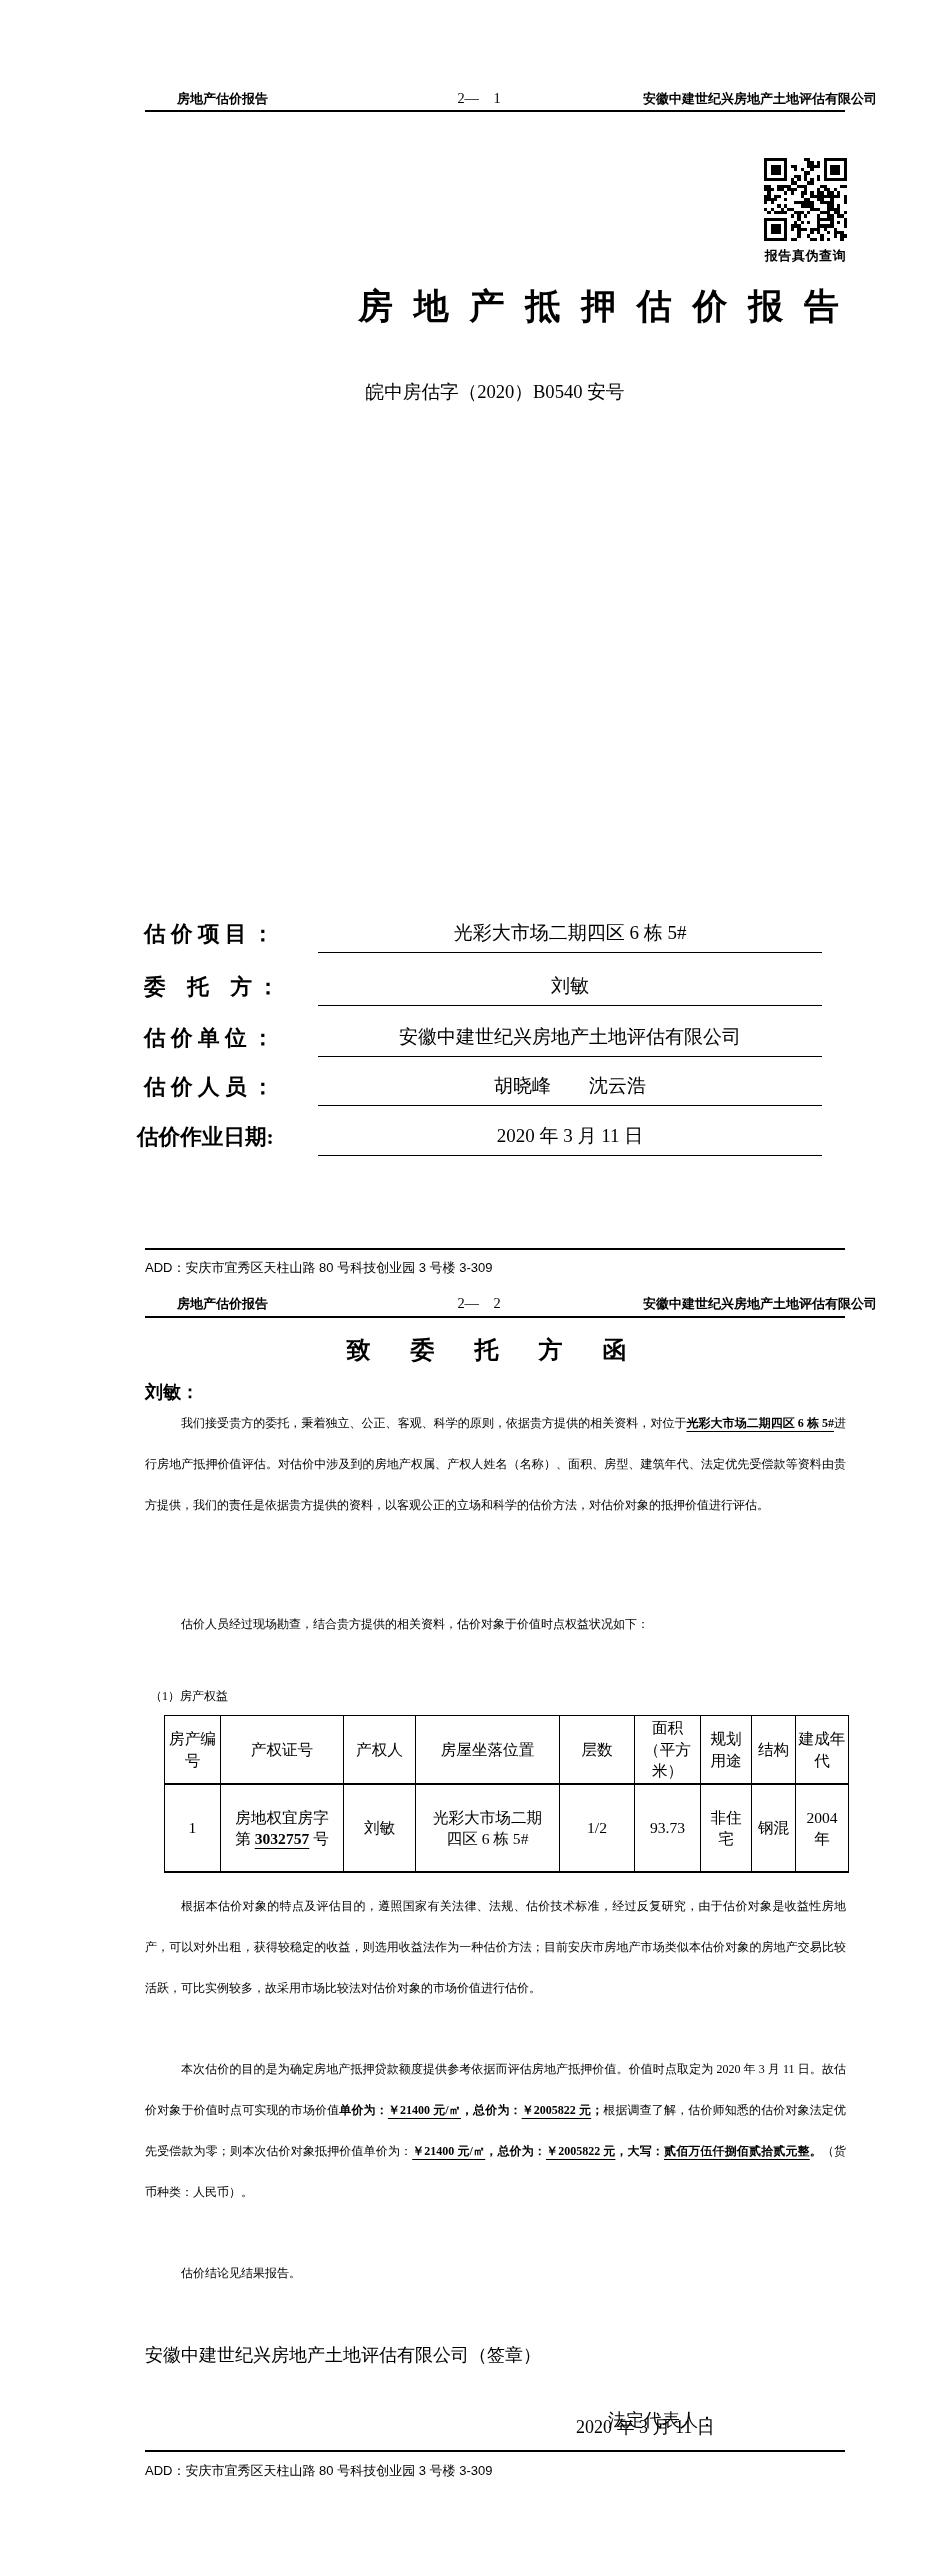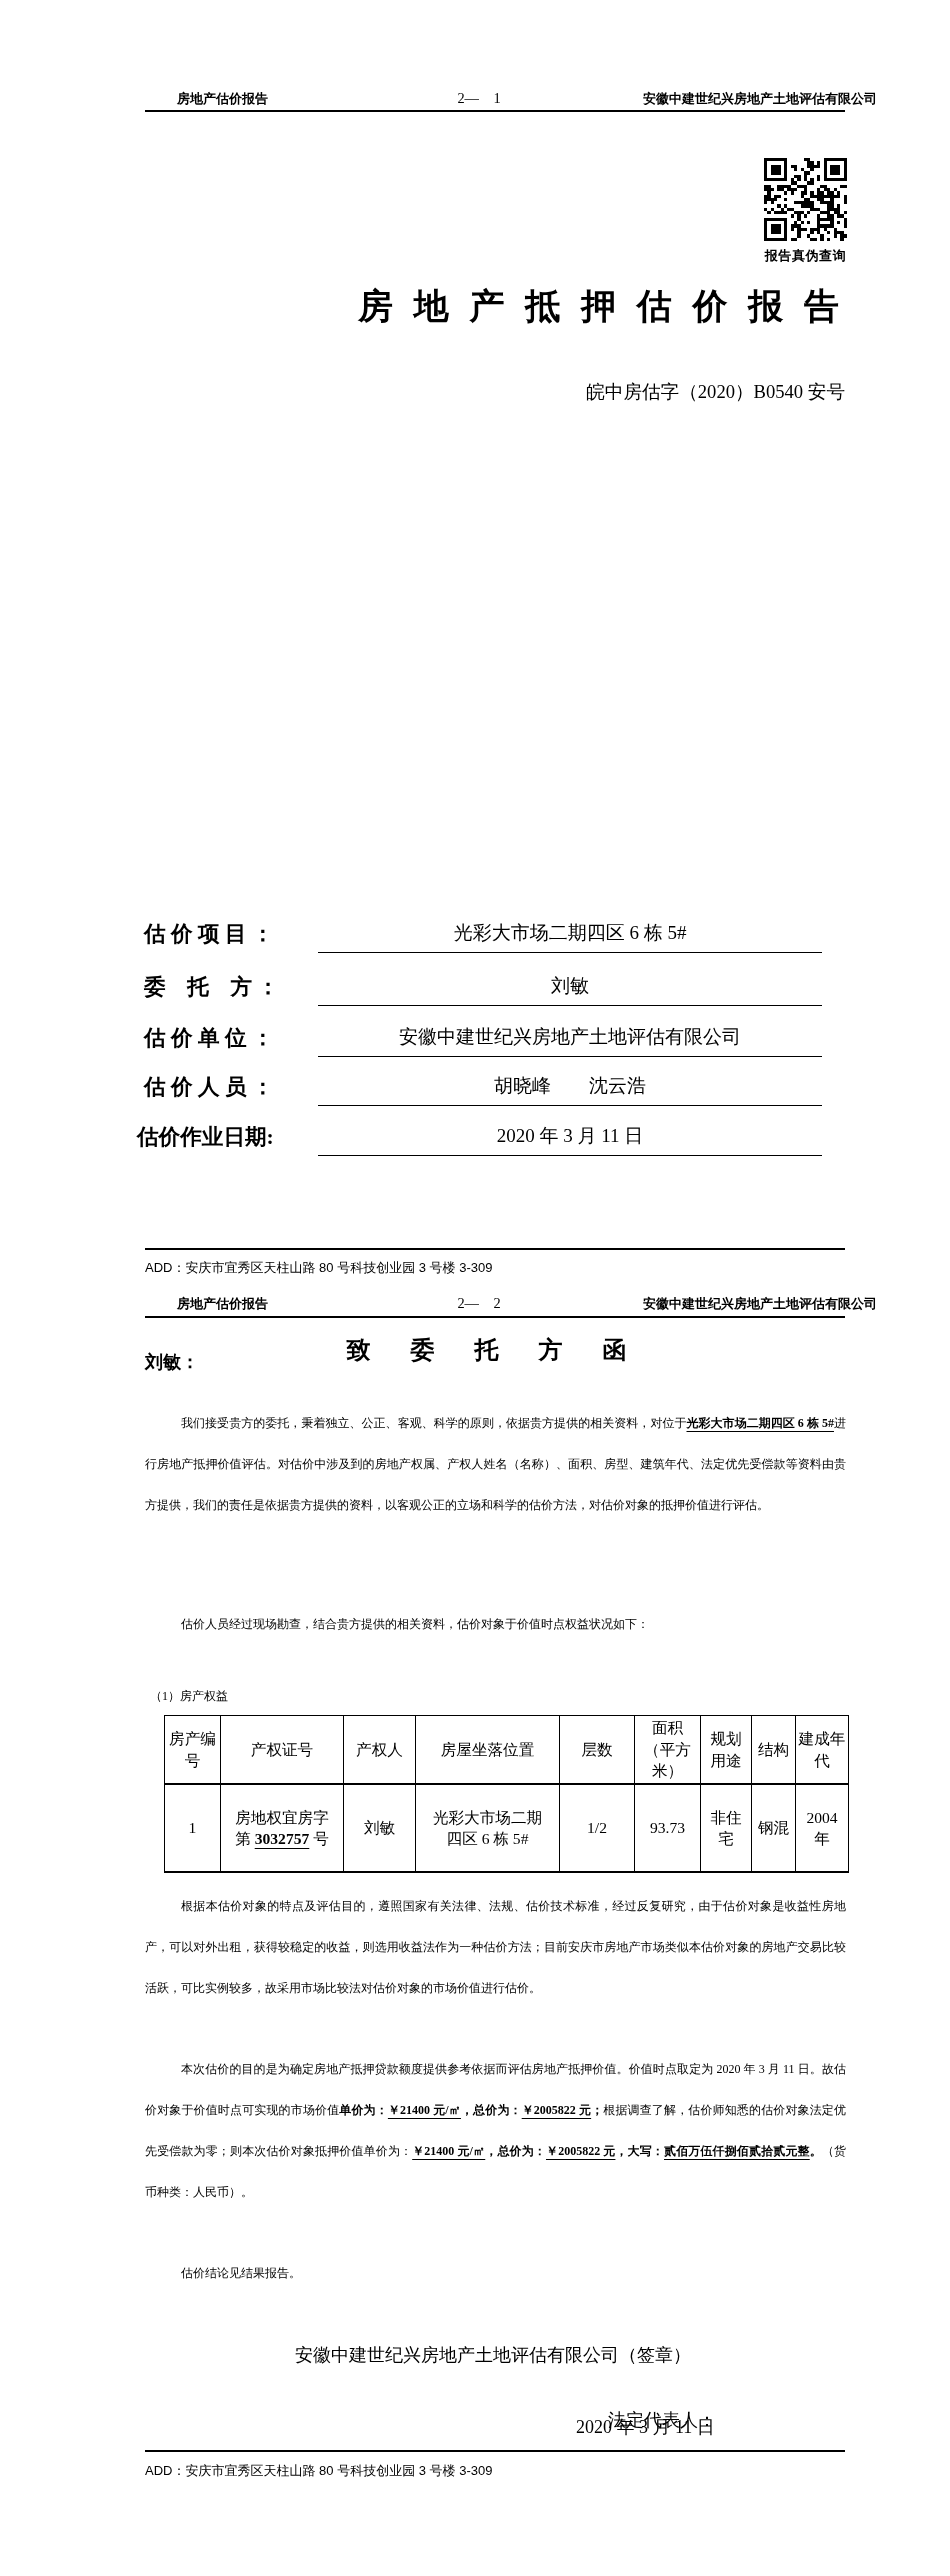--- a/index.html
+++ b/index.html
@@ -10,21 +10,21 @@
 
   
   .rh{font-family:"Liberation Sans","DejaVu Sans",sans-serif;font-weight:600;font-size:13px;margin-left:32px;}
   .rh-center{font-family:"Liberation Serif","DejaVu Serif",serif;font-weight:400;font-size:14.4px;}
   .rule{background:#000;height:2.4px;width:700px;left:145px;}
   .ftr{font-family:"Liberation Sans","DejaVu Sans",sans-serif;font-weight:400;font-size:13px;}
 
   
   .doc-title{left:145px;width:700px;text-align:right;font-size:35px;font-weight:bold;
              letter-spacing:6px;line-height:72px;}
-  .doc-no{left:145px;width:700px;text-align:right;font-size:18.6px;line-height:29px;}
+  .doc-no{left:145px;width:700px;text-align:center;font-size:18.6px;line-height:29px;}
   .qr-wrap{left:764px;top:158px;width:83px;text-align:center;}
   .qr-cap{font-size:13px;font-weight:bold;margin-top:3.6px;letter-spacing:0.6px;}
 
   .field-label{left:144px;font-size:21.6px;font-weight:bold;line-height:38px;}
   .field-value{left:318px;width:504px;border-bottom:1.8px solid #000;text-align:center;
                font-size:19px;line-height:36px;height:37px;}
 
   
   .letter-title{left:145px;width:700px;text-align:center;font-size:24px;font-weight:bold;
                 letter-spacing:17px;line-height:42px;}
@@ -384,21 +384,21 @@
   </div>
 
   <div>
     <div class="abs rh" style="left:145px;top:1295px;">房地产估价报告</div>
     <div class="abs rh-center pre" style="left:371px;top:1294px;width:216px;text-align:center;">2—　2</div>
     <div class="abs rh" style="left:145px;top:1295px;width:700px;text-align:right;">安徽中建世纪兴房地产土地评估有限公司</div>
     <div class="abs rule" style="top:1316px;"></div>
 
     <div class="abs letter-title" style="top:1329px;">致 委 托 方 函</div>
 
-    <div class="abs salutation" style="top:1347px;">刘敏：</div>
+    <div class="abs salutation" style="top:1377px;">刘敏：</div>
 
     <div class="abs para" style="top:1403px;"><span>我们接受贵方的委托，秉着独立、公正、客观、科学的原则，依据贵方提供的相关资料，对位于</span><span class="b u">光彩大市场二期四区 6 栋 5#</span><span>进行房地产抵押价值评估。对估价中涉及到的房地产权属、产权人姓名（名称）、面积、房型、建筑年代、法定优先受偿款等资料由贵方提供，我们的责任是依据贵方提供的资料，以客观公正的立场和科学的估价方法，对估价对象的抵押价值进行评估。</span></div>
     <div class="abs para" style="top:1604px;"><span>估价人员经过现场勘查，结合贵方提供的相关资料，估价对象于价值时点权益状况如下：</span></div>
 
     <div class="abs para noindent" style="top:1676px;left:150px;">（1）房产权益</div>
 
     <div class="abs" style="left:154px;top:1715px;">
       <table class="pt">
         <colgroup>
           <col style="width:56px">
@@ -443,21 +443,21 @@
             <td>2004 年</td>
           </tr>
         </tbody>
       </table>
     </div>
 
     <div class="abs para" style="top:1886px;"><span>根据本估价对象的特点及评估目的，遵照国家有关法律、法规、估价技术标准，经过反复研究，由于估价对象是收益性房地产，可以对外出租，获得较稳定的收益，则选用收益法作为一种估价方法；目前安庆市房地产市场类似本估价对象的房地产交易比较活跃，可比实例较多，故采用市场比较法对估价对象的市场价值进行估价。</span></div>
     <div class="abs para" style="top:2049px;"><span>本次估价的目的是为确定房地产抵押贷款额度提供参考依据而评估房地产抵押价值。价值时点取定为 2020 年 3 月 11 日。故估价对象于价值时点可实现的市场价值</span><span class="b">单价为：</span><span class="b u">￥21400 元/㎡</span><span class="b">，总价为：</span><span class="b u">￥2005822 元</span><span class="b">；</span><span>根据调查了解，估价师知悉的估价对象法定优先受偿款为零；则本次估价对象抵押价值单价为：</span><span class="b u">￥21400 元/㎡</span><span class="b">，总价为：</span><span class="b u">￥2005822 元</span><span class="b">，大写：</span><span class="b u">贰佰万伍仟捌佰贰拾贰元整</span><span class="b">。</span><span>（货币种类：人民币）。</span></div>
     <div class="abs para" style="top:2253px;"><span>估价结论见结果报告。</span></div>
 
-    <div class="abs sig" style="left:145px;top:2341px;width:696px;text-align:center;">安徽中建世纪兴房地产土地评估有限公司（签章）</div>
+    <div class="abs sig" style="left:145px;top:2341px;width:696px;text-align:left;">安徽中建世纪兴房地产土地评估有限公司（签章）</div>
     <div class="abs sig" style="left:608px;top:2374px;margin-top:32px;">法定代表人：</div>
     <div class="abs sig" style="left:576px;top:2413px;">2020 年 3 月 11 日</div>
 
     <div class="abs rule" style="top:2450px;"></div>
     <div class="abs ftr" style="left:145px;top:2462px;">ADD：安庆市宜秀区天柱山路 80 号科技创业园 3 号楼 3-309</div>
   </div>
 </div>
 
 
 </body></html>

